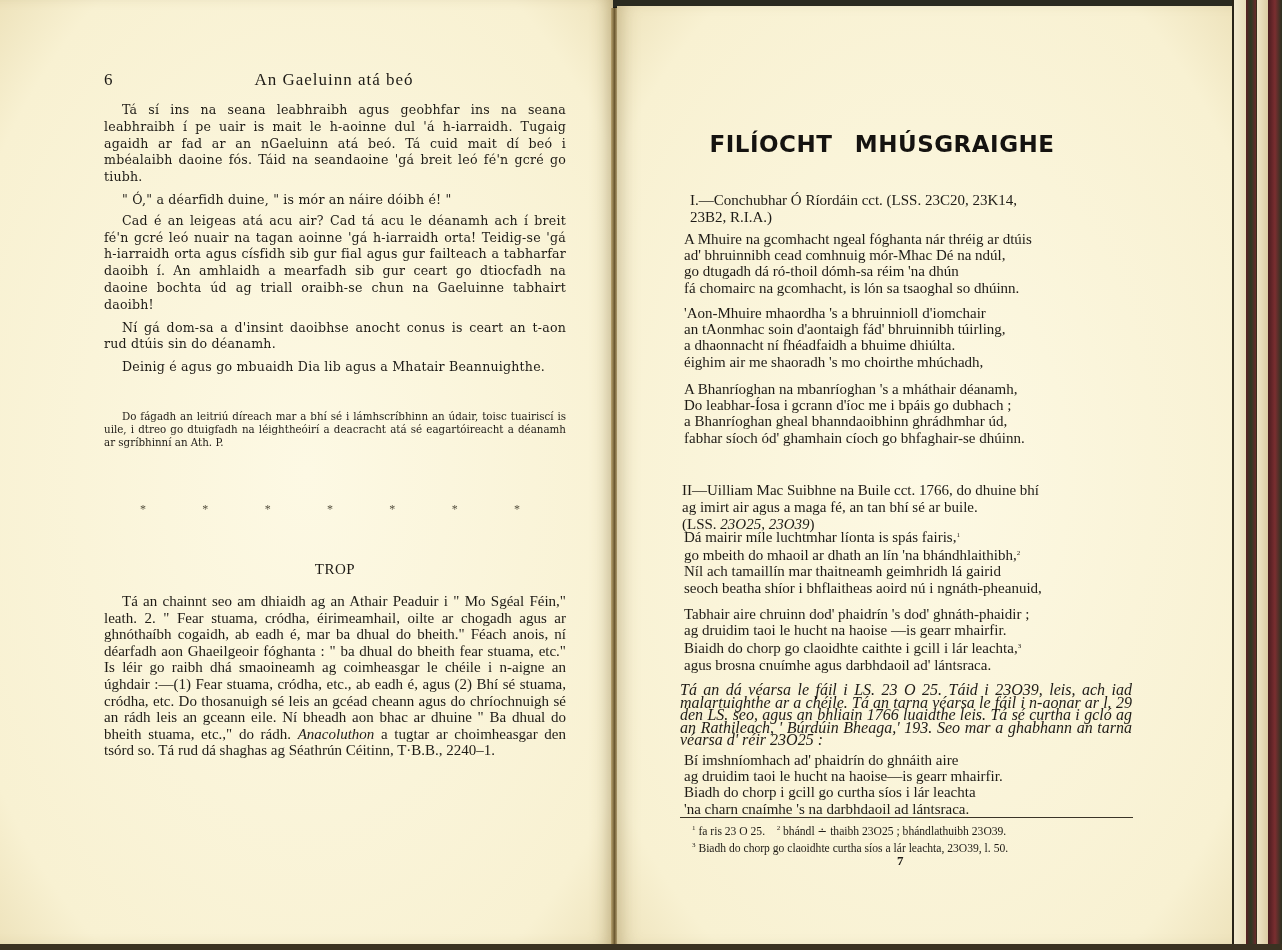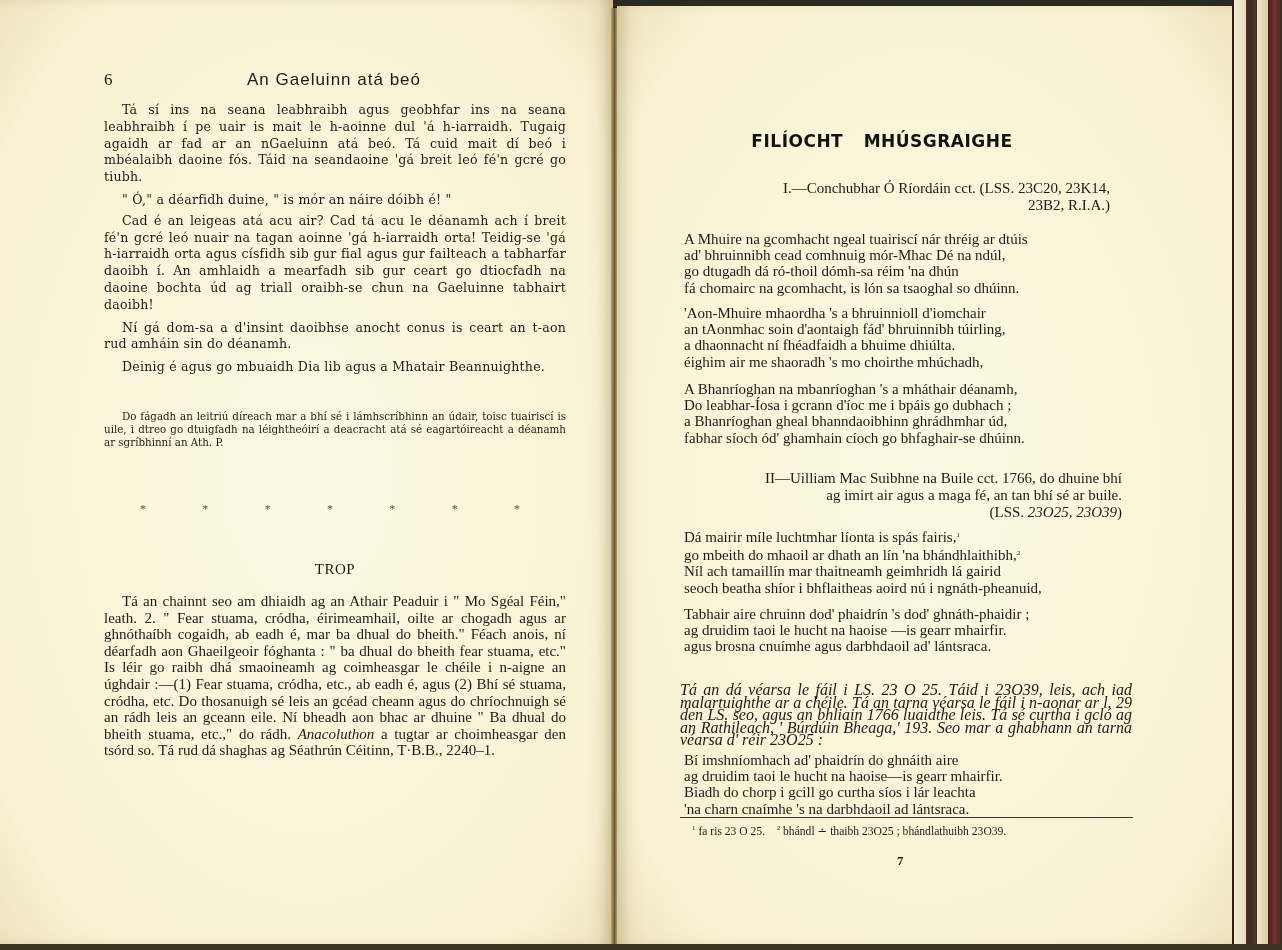--- a/index.html
+++ b/index.html
@@ -25,34 +25,34 @@
   .edge-1 { left: 1232px; width: 14px; background: linear-gradient(90deg,#f2ead0,#e8dcb6); border-left: 2px solid #2a2418; }
   .edge-2 { left: 1246px; width: 10px; background: linear-gradient(90deg,#5a1e22,#2c3a22,#6a2a2c); }
   .edge-3 { left: 1256px; width: 12px; background: linear-gradient(90deg,#efe6c8,#d9caa0); border-left: 1px solid #3a2e1c; }
   .edge-4 { left: 1268px; width: 14px; background: linear-gradient(90deg,#4a1c20,#7a2e30,#2a3020); }
   .top-band { position: absolute; left: 600px; top: 0; width: 682px; height: 7px; background: #2a2a20; }
   .bottom-band { position: absolute; left: 0; top: 944px; width: 1282px; height: 6px; background: #3a3222; }
 
   
   .running-head { position: absolute; top: 70px; left: 104px; width: 460px; height: 22px; }
   .page-num-left { position: absolute; left: 0; top: 0; font-size: 17px; }
-  .running-title { position: absolute; left: 0; right: 0; text-align: center; font-size: 17px; letter-spacing: 1px; font-family: Liberation Sans, sans-serif; }
+  .running-title { position: absolute; left: 0; right: 0; text-align: center; font-size: 17px; letter-spacing: 1px; font-family: Liberation Serif, serif; }
   .gaelic { font-family: "DejaVu Serif", serif; font-size: 12.6px; line-height: 16.8px; text-align: justify; letter-spacing: 0.2px; }
   .gaelic p { margin: 0 0 6px 0; text-indent: 18px; }
   .gaelic-block { position: absolute; left: 104px; top: 102px; width: 462px; }
   .gaelic-note { position: absolute; left: 104px; top: 410px; width: 462px; font-family: "DejaVu Serif", serif; font-size: 10.3px; line-height: 13px; text-align: justify; }
   .gaelic-note p { margin: 0; text-indent: 18px; }
   .stars { position: absolute; left: 140px; top: 502px; width: 380px; display: flex; justify-content: space-between; font-size: 12px; color: #55503f; }
   .trop-heading { position: absolute; left: 104px; top: 561px; width: 462px; text-align: center; font-size: 15px; letter-spacing: 0.5px; }
   .trop-body { position: absolute; left: 104px; top: 593px; width: 462px; font-size: 15px; line-height: 16.6px; text-align: justify; }
   .trop-body p { margin: 0; text-indent: 18px; }
 
   
-  .chapter-title { position: absolute; left: 617px; width: 530px; top: 131px; text-align: center; font-family: "DejaVu Sans", sans-serif; font-weight: bold; font-size: 17px; letter-spacing: 0.5px; word-spacing: 14px; color: #151310; }
-  .poem-head { position: absolute; left: 690px; width: 420px; text-align: right; font-size: 15px; line-height: 17px; }
+  .chapter-title { position: absolute; left: 617px; width: 530px; top: 131px; text-align: center; font-family: "DejaVu Sans", sans-serif; font-weight: bold; font-size: 23px; letter-spacing: 0.5px; word-spacing: 14px; color: #151310; }
+  .poem-head { position: absolute; left: 690px; width: 420px; text-align: left; font-size: 15px; line-height: 17px; margin-top: 12px; }
   .poem-head-1 { top: 180px; }
   .poem-head-2 { top: 470px; left: 682px; width: 440px; }
   .verse { position: absolute; left: 684px; width: 440px; font-size: 15px; line-height: 16.2px; }
   .verse div { white-space: nowrap; }
   .v1 { top: 231px; }
   .v2 { top: 305px; }
   .v3 { top: 381px; }
   .v4 { top: 527px; }
   .v5 { top: 606px; }
   .v6 { top: 752px; }
@@ -73,21 +73,21 @@
   <div class="page page-left">
     <div class="running-head">
       <span class="page-num-left">6</span>
       <span class="running-title">An Gaeluinn atá beó</span>
     </div>
 
     <div class="gaelic gaelic-block">
       <p>Tá sí ins na seana leabhraibh agus geobhfar ins na seana leabhraibh í pe uair is mait le h-aoinne dul 'á h-iarraidh. Tugaig agaidh ar fad ar an nGaeluinn atá beó. Tá cuid mait dí beó i mbéalaibh daoine fós. Táid na seandaoine 'gá breit leó fé'n gcré go tiubh.</p>
       <p style="margin-bottom:4px">" Ó," a déarfidh duine, " is mór an náire dóibh é! "</p>
       <p>Cad é an leigeas atá acu air? Cad tá acu le déanamh ach í breit fé'n gcré leó nuair na tagan aoinne 'gá h-iarraidh orta! Teidig-se 'gá h-iarraidh orta agus císfidh sib gur fial agus gur failteach a tabharfar daoibh í. An amhlaidh a mearfadh sib gur ceart go dtiocfadh na daoine bochta úd ag triall oraibh-se chun na Gaeluinne tabhairt daoibh!</p>
-      <p>Ní gá dom-sa a d'insint daoibhse anocht conus is ceart an t-aon rud amháin sin do déanamh.</p>
+      <p>Ní gá dom-sa a d'insint daoibhse anocht conus is ceart an t-aon rud dtúis sin do déanamh.</p>
       <p>Deinig é agus go mbuaidh Dia lib agus a Mhatair Beannuighthe.</p>
     </div>
 
     <div class="gaelic-note">
       <p>Do fágadh an leitriú díreach mar a bhí sé i lámhscríbhinn an údair, toisc tuairiscí is uile, i dtreo go dtuigfadh na léightheóirí a deacracht atá sé eagartóireacht a déanamh ar sgríbhinní an Ath. P.</p>
     </div>
 
     <div class="stars">
       <span>*</span>
       <span>*</span>
@@ -110,21 +110,21 @@
   <div class="page page-right"></div>
 
   <div class="chapter-title">FILÍOCHT MHÚSGRAIGHE</div>
 
   <div class="poem-head poem-head-1">
     <div>I.—Conchubhar Ó Ríordáin cct. (LSS. 23C20, 23K14,</div>
     <div>23B2, R.I.A.)</div>
   </div>
 
   <div class="verse v1">
-    <div>A Mhuire na gcomhacht ngeal tuairiscí nár thréig ar dtúis</div>
+    <div>A Mhuire na gcomhacht ngeal fóghanta nár thréig ar dtúis</div>
     <div>ad' bhruinnibh cead comhnuig mór-Mhac Dé na ndúl,</div>
     <div>go dtugadh dá ró-thoil dómh-sa réim 'na dhún</div>
     <div>fá chomairc na gcomhacht, is lón sa tsaoghal so dhúinn.</div>
   </div>
   <div class="verse v2">
     <div>'Aon-Mhuire mhaordha 's a bhruinnioll d'iomchair</div>
     <div>an tAonmhac soin d'aontaigh fád' bhruinnibh túirling,</div>
     <div>a dhaonnacht ní fhéadfaidh a bhuime dhiúlta.</div>
     <div>éighim air me shaoradh 's mo choirthe mhúchadh,</div>
   </div>
@@ -144,38 +144,40 @@
   <div class="verse v4">
     <div><span>Dá mairir míle luchtmhar líonta is spás fairis,</span><sup>1</sup></div>
     <div><span>go mbeith do mhaoil ar dhath an lín 'na bhándhlaithibh,</span><sup>2</sup></div>
     <div><span>Níl ach tamaillín mar thaitneamh geimhridh lá gairid</span></div>
     <div><span>seoch beatha shíor i bhflaitheas aoird nú i ngnáth-pheanuid,</span></div>
   </div>
 
   <div class="verse v5">
     <div><span>Tabhair aire chruinn dod' phaidrín 's dod' ghnáth-phaidir ;</span></div>
     <div><span>ag druidim taoi le hucht na haoise —is gearr mhairfir.</span></div>
+    <div><span>Biaidh do chorp go claoidhte caithte i gcill i lár leachta,</span><sup>3</sup></div>
     <div><span>agus brosna cnuímhe agus darbhdaoil ad' lántsraca.</span></div>
   </div>
 
   <div class="prose-note">
     <p>Tá an dá véarsa le fáil i LS. 23 O 25. Táid i 23O39, leis, ach iad malartuighthe ar a chéile. Tá an tarna véarsa le fáil i n-aonar ar l. 29 den LS. seo, agus an bhliain 1766 luaidthe leis. Tá sé curtha i gcló ag an Rathileach, ' Búrdúin Bheaga,' 193. Seo mar a ghabhann an tarna véarsa d' réir 23O25 :</p>
   </div>
 
   <div class="verse v6">
     <div>Bí imshníomhach ad' phaidrín do ghnáith aire</div>
     <div>ag druidim taoi le hucht na haoise—is gearr mhairfir.</div>
     <div>Biadh do chorp i gcill go curtha síos i lár leachta</div>
     <div>'na charn cnaímhe 's na darbhdaoil ad lántsraca.</div>
   </div>
 
   <div class="rule"></div>
 
   <div class="footnotes">
     <div><sup>1</sup> <span>fa ris 23 O 25.</span>&nbsp;&nbsp;&nbsp;&nbsp;<sup>2</sup> <span>bhándl ∸ thaibh 23O25 ;  bhándlathuibh 23O39.</span></div>
+    <div><sup>3</sup> <span>Biadh do chorp go claoidhte curtha síos a lár leachta, 23O39, l. 50.</span></div>
   </div>
 
   <div class="page-num-right">7</div>
 
   <div class="edge-strip edge-1"></div>
   <div class="edge-strip edge-2"></div>
   <div class="edge-strip edge-3"></div>
   <div class="edge-strip edge-4"></div>
   <div class="bottom-band"></div>
 </div>

